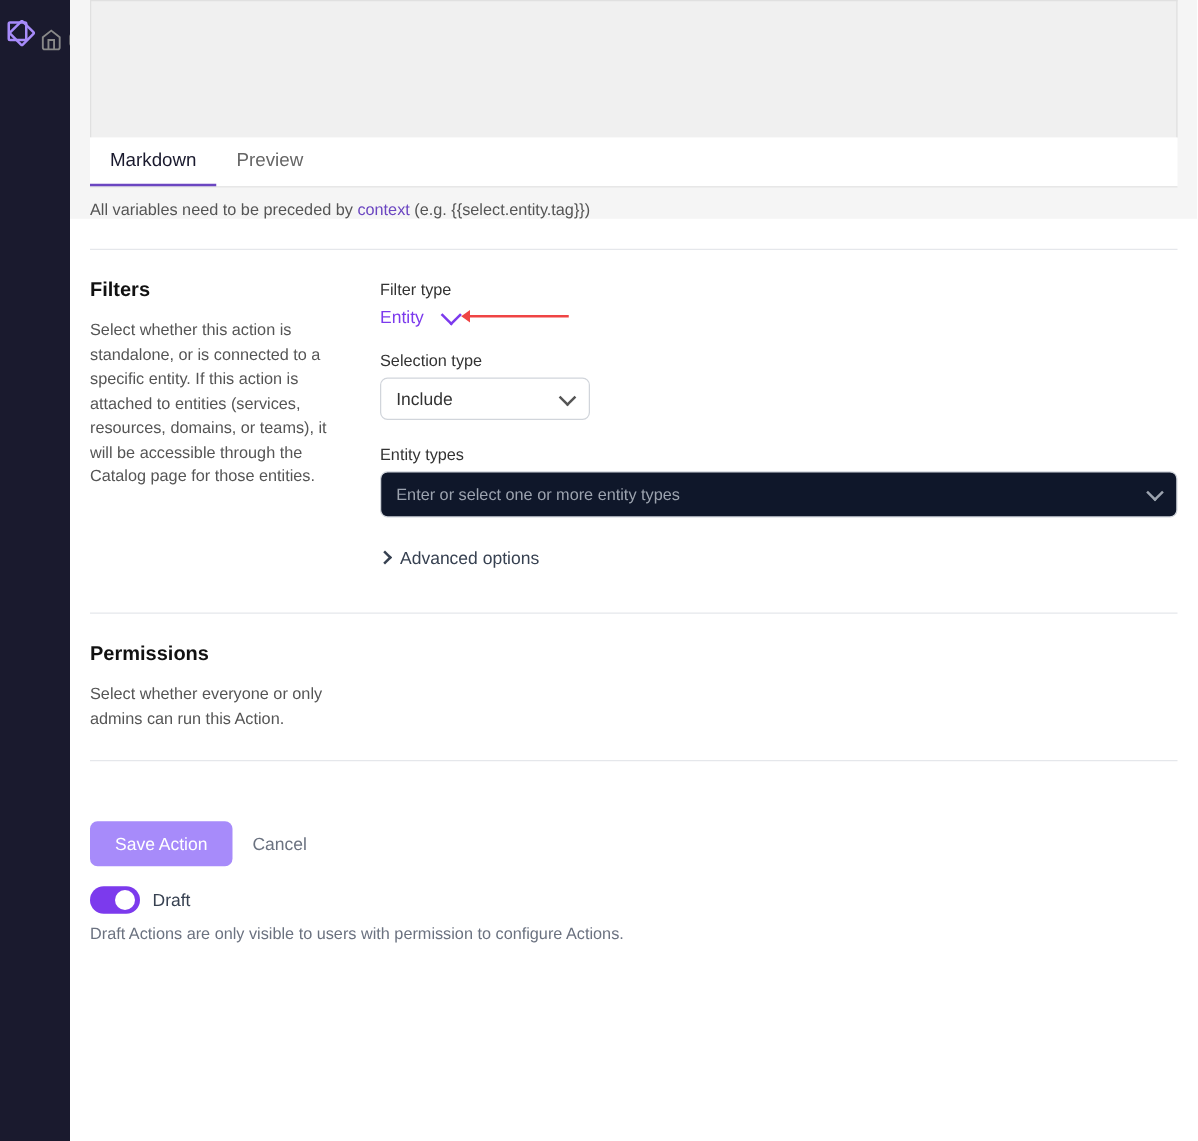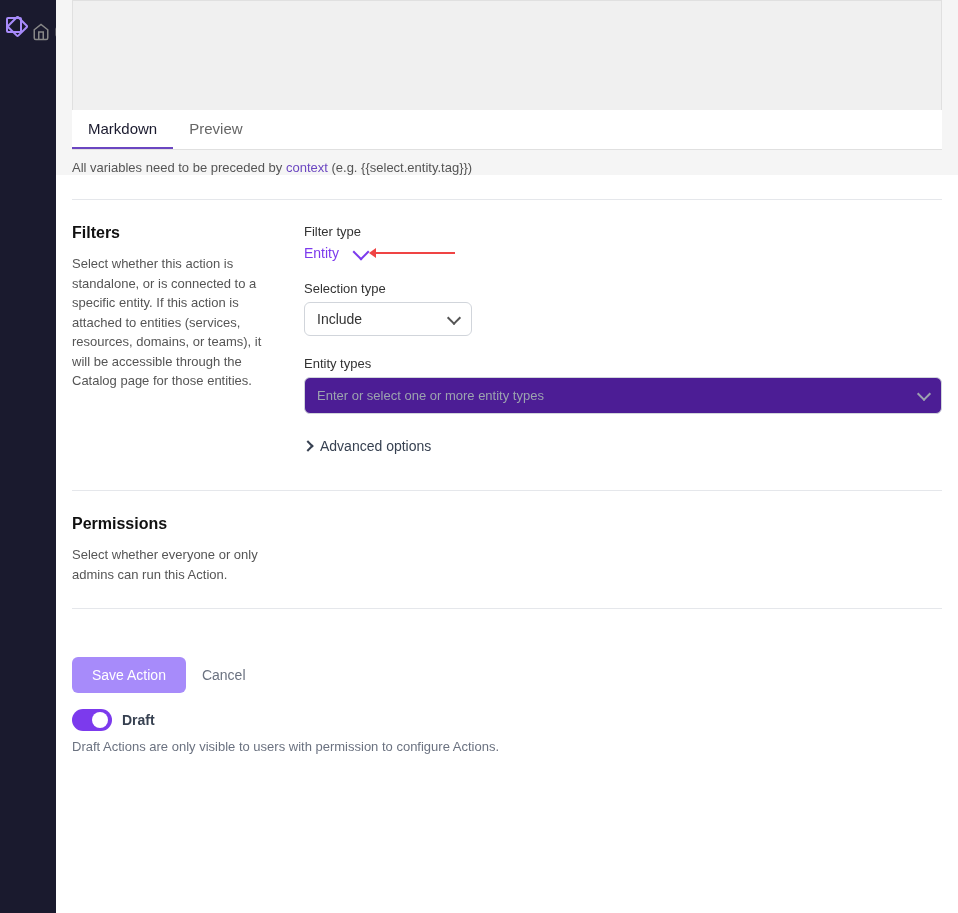--- a/index.html
+++ b/index.html
@@ -203,21 +203,21 @@
       display: flex;
       align-items: center;
       justify-content: space-between;
       border: 1px solid #d1d5db;
       border-radius: 6px;
       padding: 10px 12px;
       font-size: 13px;
       color: #9ca3af;
       cursor: pointer;
       width: 100%;
-      background: #4c1d95;
+      background: #0f172a;
     }
 
     
     .advanced-options {
       display: flex;
       align-items: center;
       gap: 6px;
       font-size: 14px;
       color: #374151;
       cursor: pointer;
@@ -292,21 +292,21 @@
       top: 3px;
       left: 20px;
       width: 16px;
       height: 16px;
       border-radius: 50%;
       background: #fff;
     }
     .draft-label {
       font-size: 14px;
       color: #374151;
-      font-weight: 700;
+      font-weight: 400;
     }
     .draft-desc {
       font-size: 13px;
       color: #6b7280;
     }
 
     
     .chevron-down {
       display: inline-block;
       width: 12px;

